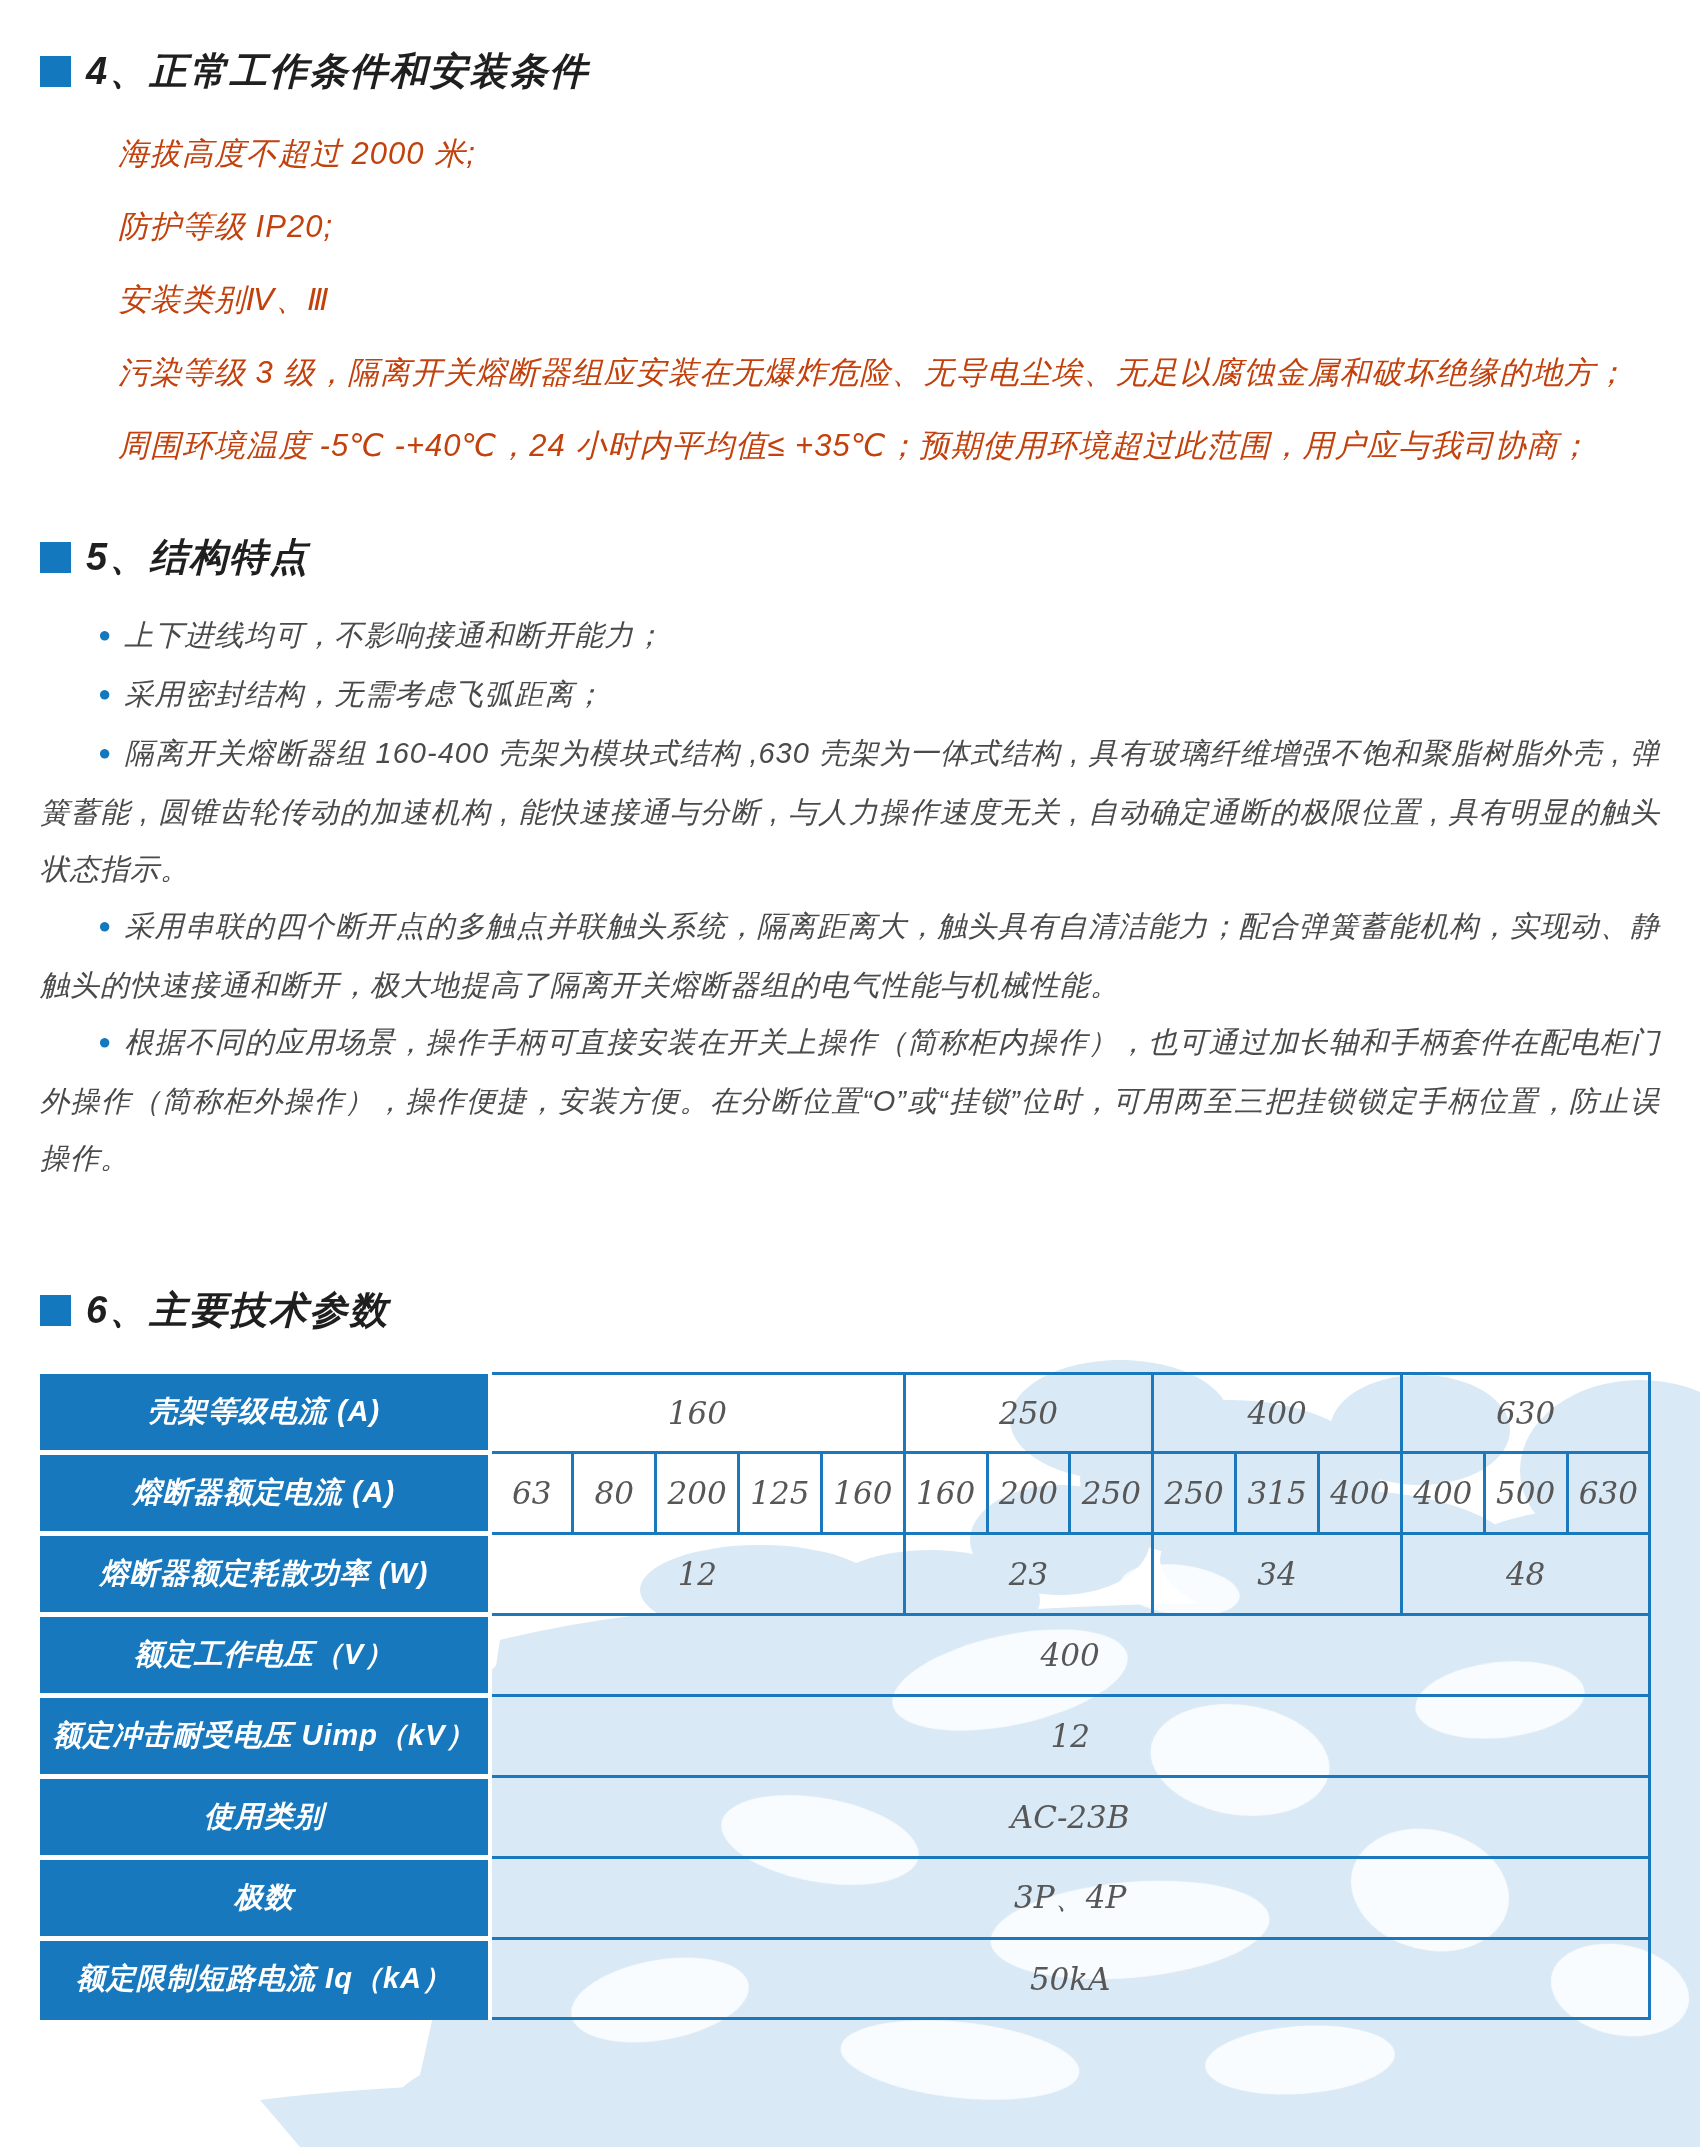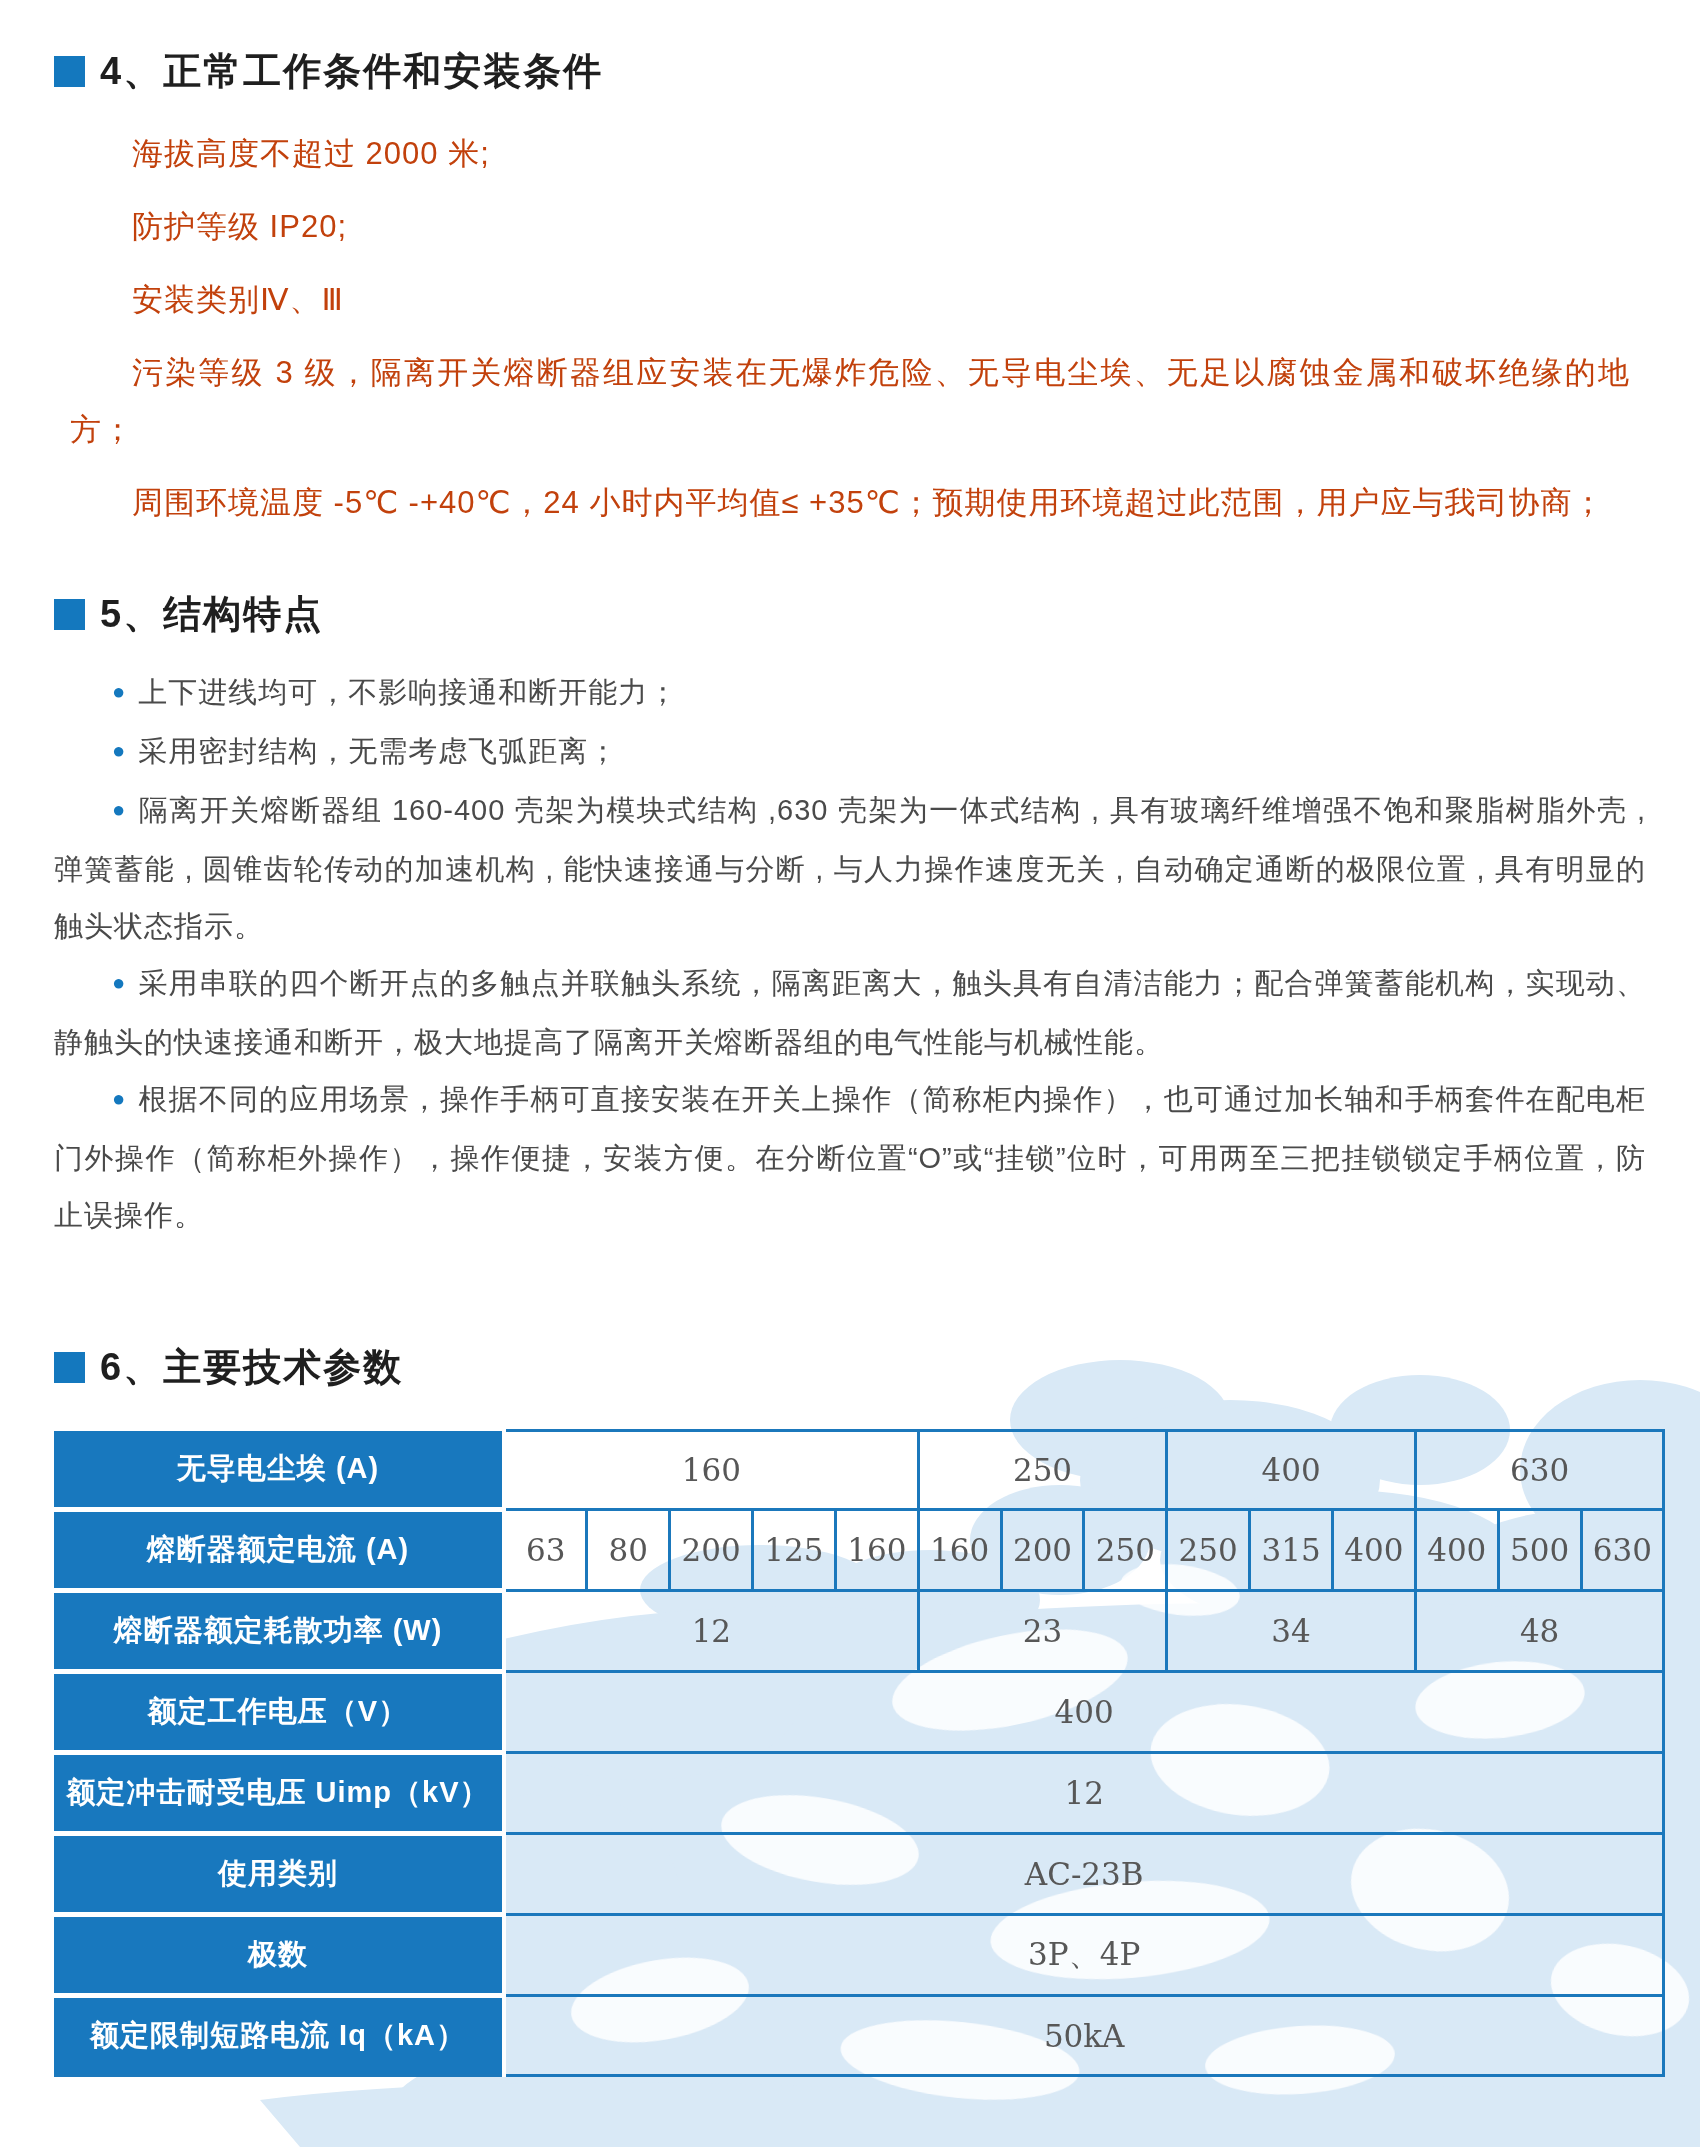--- a/index.html
+++ b/index.html
@@ -5,21 +5,21 @@
   html,body{margin:0;padding:0;}
   body{
     width:1700px;height:2147px;
     background:#ffffff;
     font-family:"Liberation Sans","DejaVu Sans",sans-serif;
     color:#4a4a4a;
     overflow:hidden;
   }
   .page{position:relative;width:1700px;height:2147px;overflow:hidden;}
   .map-bg{position:absolute;left:0;top:0;width:1700px;height:2147px;z-index:0;pointer-events:none;}
-  .content{position:relative;z-index:1;padding:0 54px;box-sizing:border-box;}
+  .content{position:relative;z-index:1;padding:0 40px;box-sizing:border-box;font-style:italic;}
 
   
   h2.sec{
     display:flex;align-items:center;
     font-size:38px;font-weight:bold;color:#1f1f1f;
     letter-spacing:2px;
   }
   h2.sec .sq{
     display:inline-block;width:31px;height:31px;
     background:#1478be;margin-right:15px;flex:0 0 auto;
@@ -141,21 +141,21 @@
       <span>6、主要技术参数</span>
     </h2>
 
     <table class="params">
       <colgroup>
         <col style="width:450px">
         <col span="14" style="width:82.85px">
       </colgroup>
       <tbody>
         <tr>
-          <td class="rowlabel">无导电尘埃 (A)</td>
+          <td class="rowlabel">壳架等级电流 (A)</td>
           <td class="val" colspan="5">160</td>
           <td class="val" colspan="3">250</td>
           <td class="val" colspan="3">400</td>
           <td class="val" colspan="3">630</td>
         </tr>
         <tr>
           <td class="rowlabel">熔断器额定电流 (A)</td>
           <td class="val">63</td>
           <td class="val">80</td>
           <td class="val">200</td>

